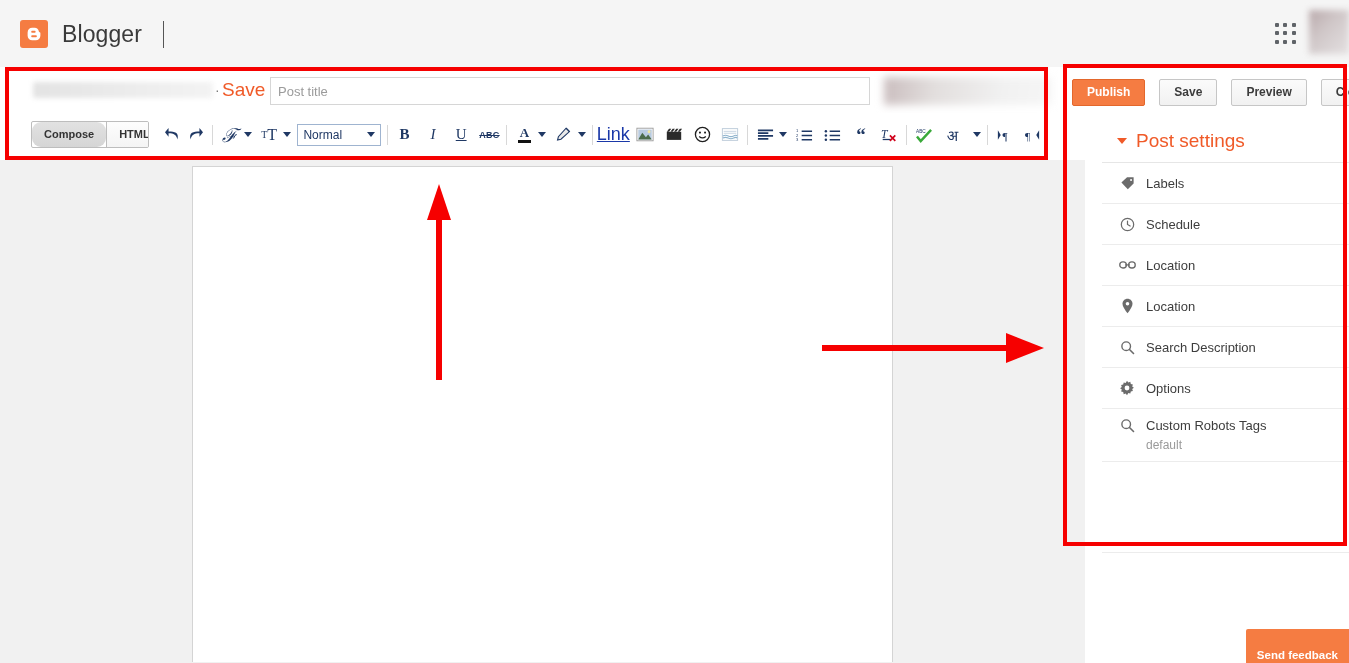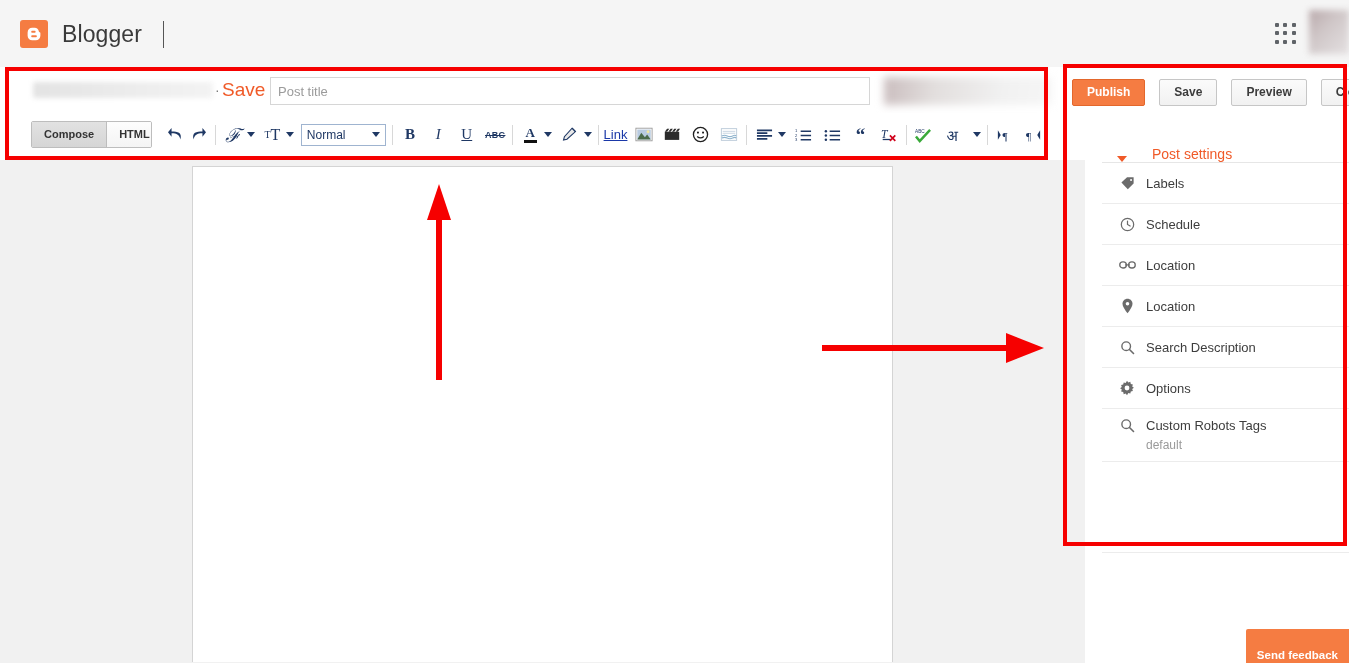--- a/index.html
+++ b/index.html
@@ -169,21 +169,21 @@
     font-size: 11px;
     color: #333;
     padding: 0 12px;
     height: 25px;
     line-height: 25px;
     background: linear-gradient(#f9f9f9,#ebebeb);
     border: none;
     cursor: pointer;
     font-weight: bold;
   }
-  .mode-btn.active { background: linear-gradient(#e2e2e2,#d5d5d5); }
+  .mode-btn.active { background: linear-gradient(#e2e2e2,#d5d5d5); border-radius: 9px; }
   .mode-btn + .mode-btn { border-left: 1px solid #bdbdbd; background: linear-gradient(#fdfdfd,#f4f4f4); }
 
   .tb-sep { width:1px; height:20px; background:#d8d8d8; margin:0 6px; }
   .tb-gap { width: 7px; }
   .tb-btn {
     display:flex;
     align-items:center;
     justify-content:center;
     height: 24px;
     min-width: 22px;
@@ -212,21 +212,21 @@
     color:#1f3864;
     justify-content:space-between;
     cursor:pointer;
     box-sizing:border-box;
   }
   .tb-combo .caret { margin-right:5px; }
   .bold-i  { font-weight:bold; font-family:"Liberation Serif", serif; font-size:15px; }
   .ital-i  { font-style:italic; font-family:"Liberation Serif", serif; font-size:15px; }
   .und-i   { text-decoration:underline; font-family:"Liberation Serif", serif; font-size:15px; }
   .strike-i{ font-size:9px; text-decoration:line-through; letter-spacing:.3px; font-weight:bold;}
-  .link-i  { color:#1a38a8; text-decoration:underline; font-size:13px; }
+  .link-i  { color:#1a38a8; text-decoration:underline; font-size:18px; }
   .devn-i  { font-size:15px; color:#1f3864; }
 
   .color-a {
     display:flex; flex-direction:column; align-items:center; line-height:1;
   }
   .color-a span { font-family:"Liberation Serif", serif; font-weight:bold; font-size:13px; color:#1f3864;}
   .color-a u { display:block; width:13px; height:3px; background:#111; margin-top:1px; }
 
   
   #main {
@@ -283,28 +283,27 @@
   }
   #sb-panel {
     position: absolute;
     left: 17px; top: 53px;
     width: 247px;
     background: #fff;
     box-sizing: border-box;
   }
   #sb-post-settings {
     display:flex;
-    align-items:flex-end;
+    align-items:center;
     height: 42px;
     padding-left: 15px;
     color: #f05a28;
-    font-size: 14px;
+    font-size: 19px;
     border-bottom: 1px solid #e6e6e6;
     cursor: pointer;
-    gap: 16px;
   }
   #sb-post-settings .tri {
     width:0;height:0;
     border-left:5px solid transparent;
     border-right:5px solid transparent;
     border-top:6px solid #f05a28;
     margin-right:9px;
   }
   .sb-item {
     display:flex;

